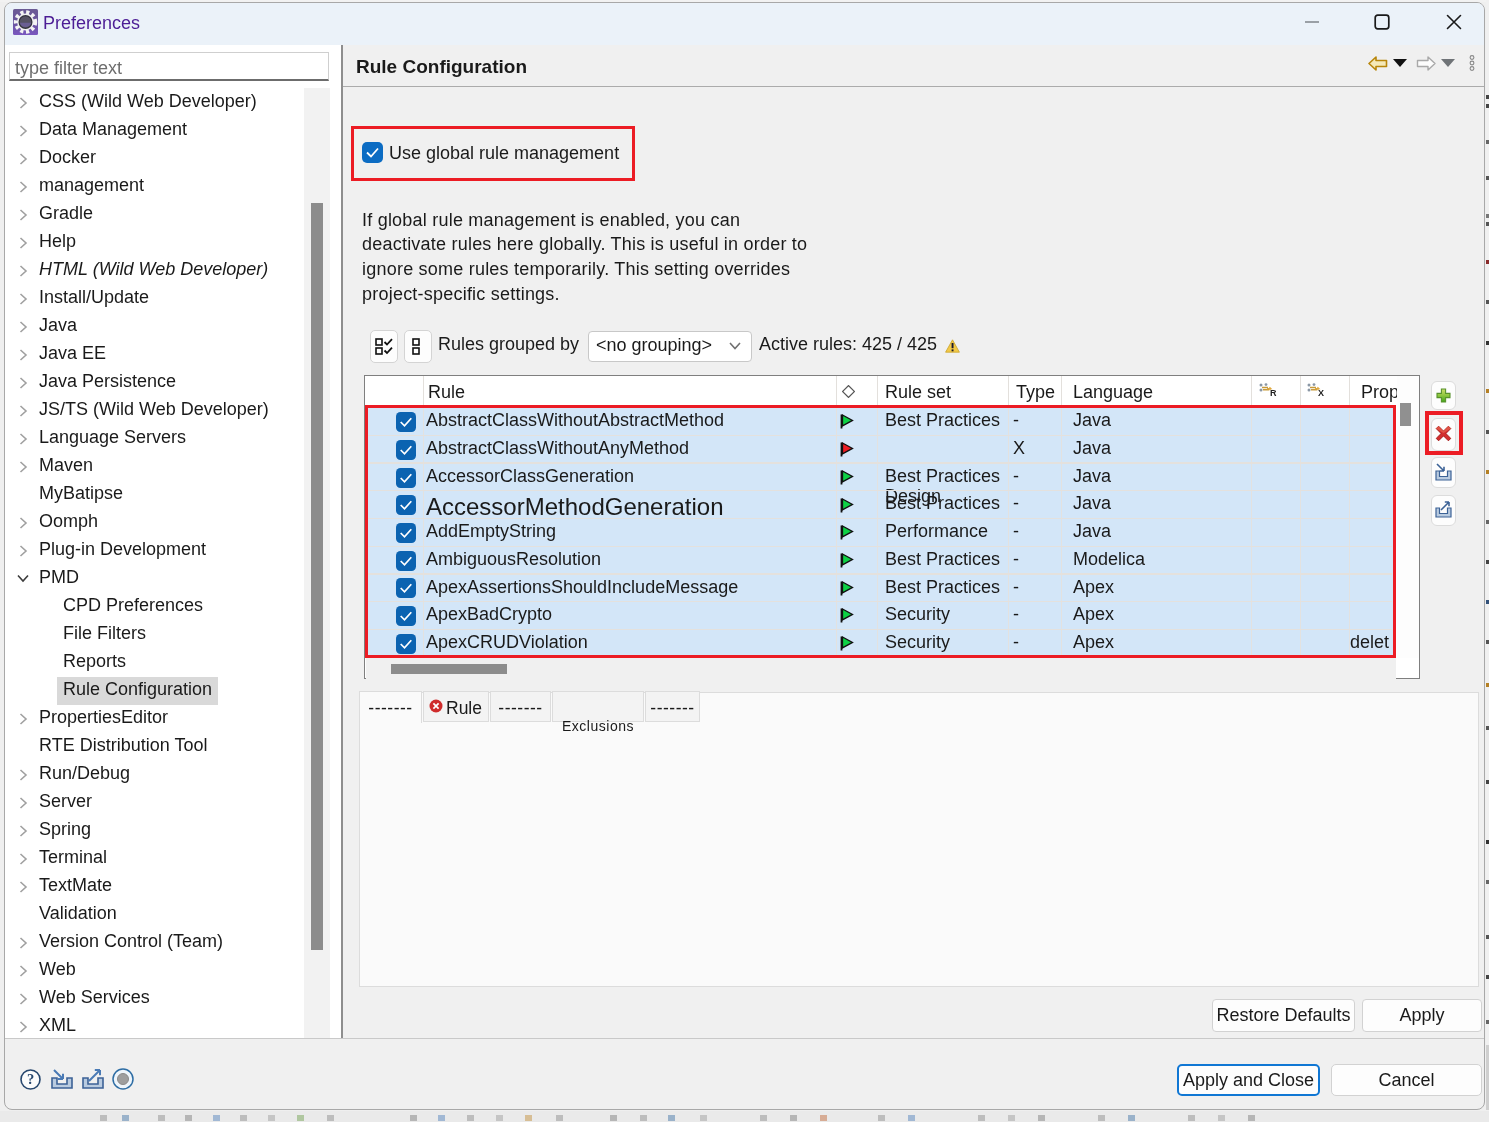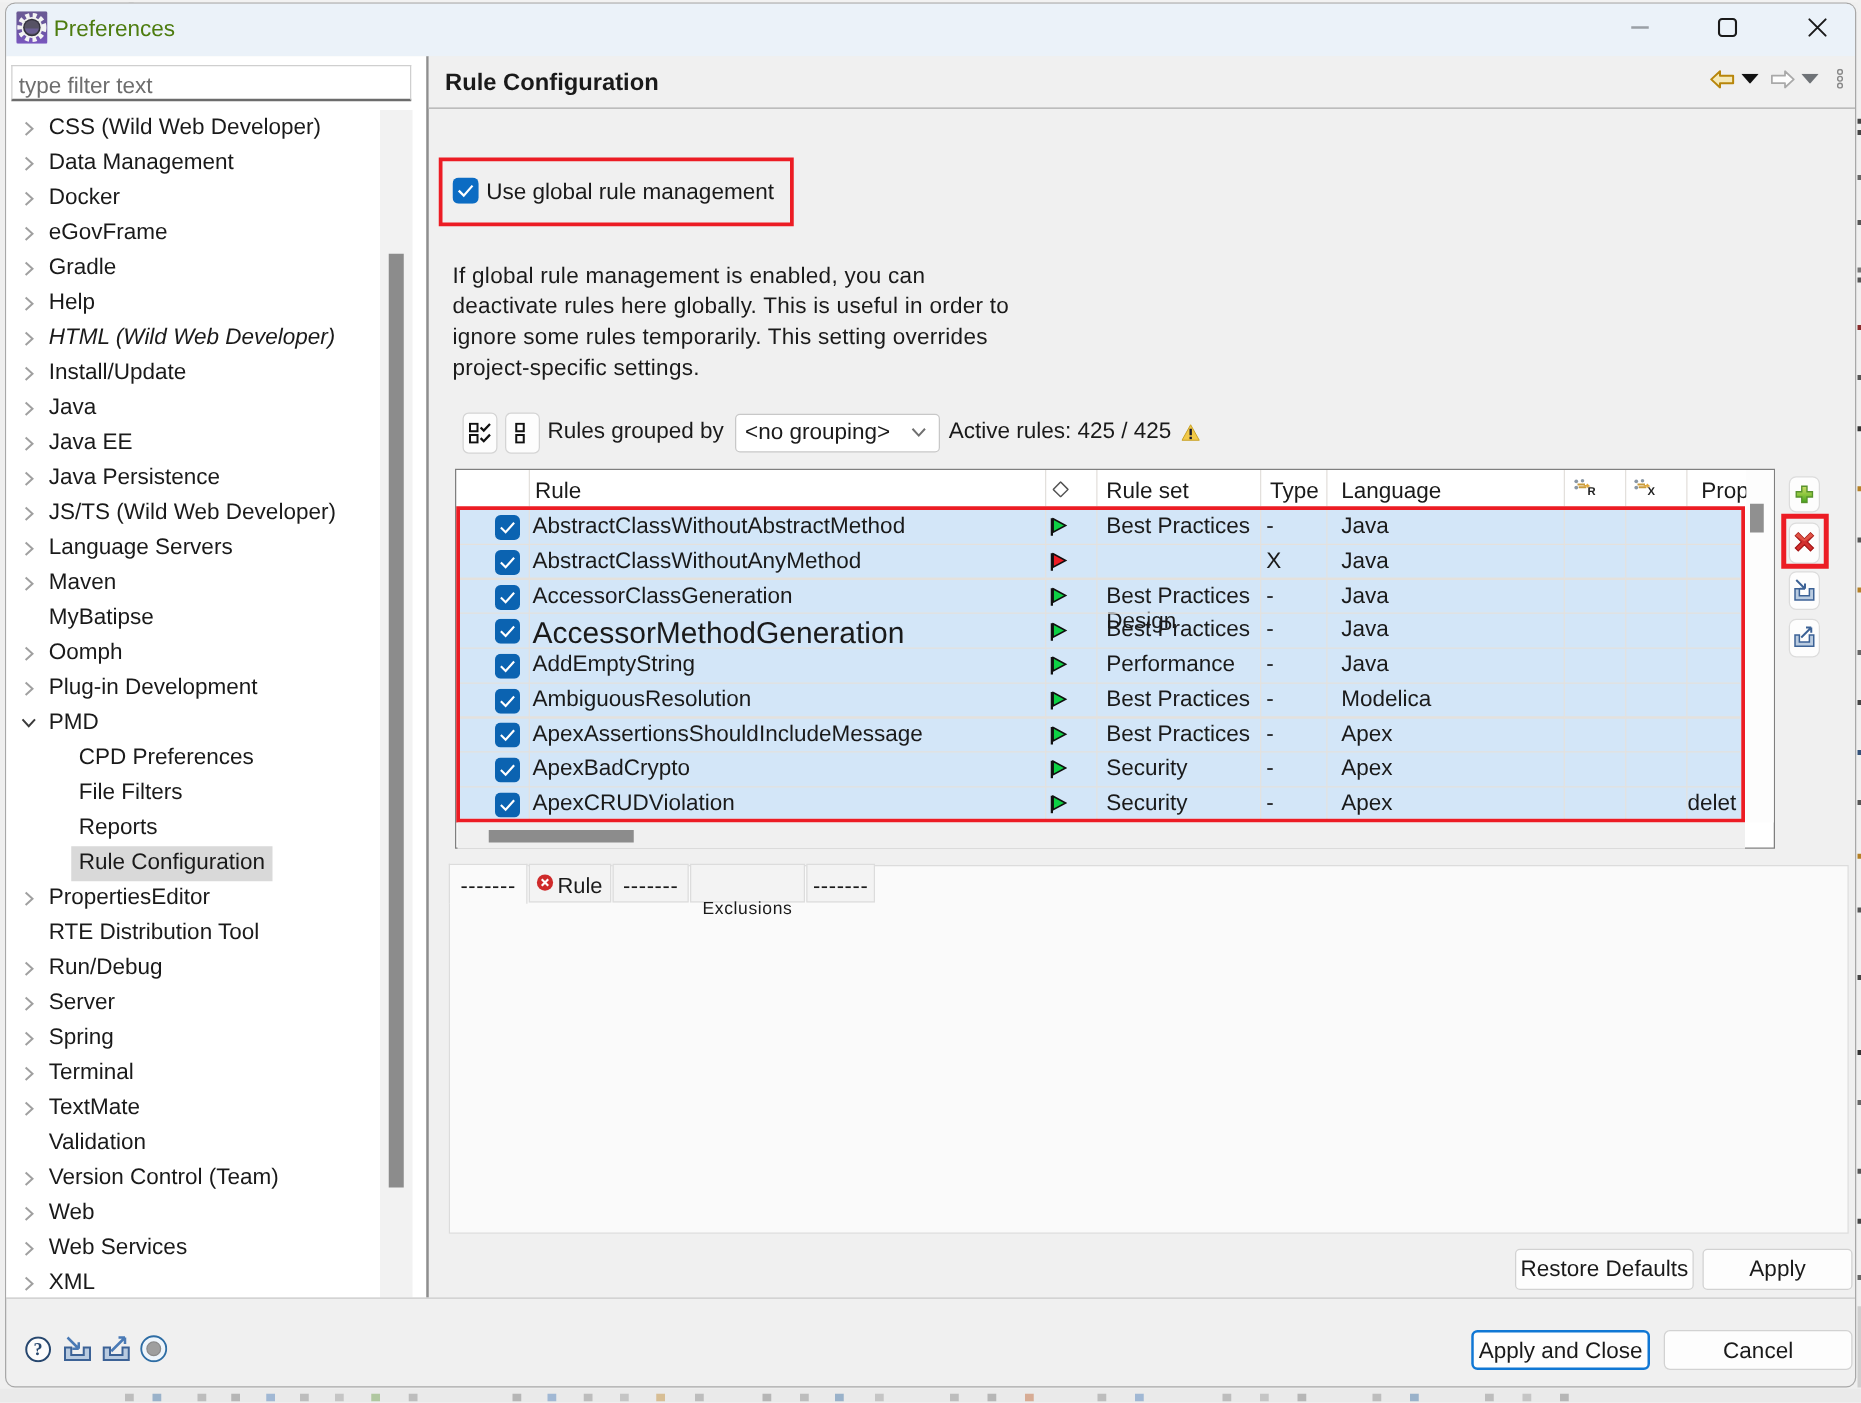--- a/index.html
+++ b/index.html
@@ -84,21 +84,21 @@
     </defs>
 <rect x="0" y="0" width="25" height="26" rx="1.5" fill="url(#pg)"></rect>
 <g transform="translate(12.5,13)">
 <circle r="9.6" fill="none" stroke="#f4f4f4" stroke-width="4.2" stroke-dasharray="3.1 2.6"></circle>
 <circle r="8.4" fill="#f0f0f0"></circle>
 <circle r="7" fill="#33323e"></circle>
 <circle r="5.8" fill="#565264"></circle>
 <path d="M-5.6,0.8 a5.8,5.8 0 0 0 11.2,0 z" fill="#6a5e93"></path>
 </g>
   </svg>
-<div class="txt" style="left:43px;top:13px;font-size:18px;color:#4d7c0f;">Preferences</div>
+<div class="txt" style="left:43px;top:13px;font-size:18px;color:#4c1d95;">Preferences</div>
 <div class="abs" style="left:1305px;top:21px;width:14px;height:2px;background:#9aa0a6;"></div>
 <svg class="abs" style="left:1374px;top:14px;" width="16" height="16" viewBox="0 0 16 16">
 <rect x="1.2" y="1.2" width="13.6" height="13.6" rx="2.5" fill="none" stroke="#1a1a1a" stroke-width="1.7"></rect>
   </svg>
 <svg class="abs" style="left:1446px;top:14px;" width="16" height="16" viewBox="0 0 16 16">
 <path d="M1.5 1.5 L14.5 14.5 M14.5 1.5 L1.5 14.5" stroke="#1a1a1a" stroke-width="1.6" stroke-linecap="round"></path>
   </svg>
 <div class="abs" style="left:5px;top:45px;width:336px;height:993px;background:#ffffff;"></div>
 <div class="abs" style="left:9px;top:52px;width:320px;height:29px;background:#fff;border:1px solid #cfcfcf;border-bottom:2px solid #6c6c6c;"></div>
 <div class="txt" style="left:15px;top:58px;font-size:18px;color:#6e6e6e;">type filter text</div>
@@ -112,21 +112,21 @@
 <path d="M2.5 2 L8 7 L2.5 12" fill="none" stroke="#a0a0a0" stroke-width="1.6"></path>
   </svg>
 <div class="txt" style="left:39px;top:119px;font-size:18px;text-align:right;">Data Management</div>
 <svg class="abs" style="left:18px;top:152px;" width="10" height="14" viewBox="0 0 10 14">
 <path d="M2.5 2 L8 7 L2.5 12" fill="none" stroke="#a0a0a0" stroke-width="1.6"></path>
   </svg>
 <div class="txt" style="left:39px;top:147px;font-size:18px;">Docker</div>
 <svg class="abs" style="left:18px;top:180px;" width="10" height="14" viewBox="0 0 10 14">
 <path d="M2.5 2 L8 7 L2.5 12" fill="none" stroke="#a0a0a0" stroke-width="1.6"></path>
   </svg>
-<div class="txt" style="left:39px;top:175px;font-size:18px;">eGovFrame</div>
+<div class="txt" style="left:39px;top:175px;font-size:18px;">management</div>
 <svg class="abs" style="left:18px;top:208px;" width="10" height="14" viewBox="0 0 10 14">
 <path d="M2.5 2 L8 7 L2.5 12" fill="none" stroke="#a0a0a0" stroke-width="1.6"></path>
   </svg>
 <div class="txt" style="left:39px;top:203px;font-size:18px;">Gradle</div>
 <svg class="abs" style="left:18px;top:236px;" width="10" height="14" viewBox="0 0 10 14">
 <path d="M2.5 2 L8 7 L2.5 12" fill="none" stroke="#a0a0a0" stroke-width="1.6"></path>
   </svg>
 <div class="txt" style="left:39px;top:231px;font-size:18px;">Help</div>
 <svg class="abs" style="left:18px;top:264px;" width="10" height="14" viewBox="0 0 10 14">
 <path d="M2.5 2 L8 7 L2.5 12" fill="none" stroke="#a0a0a0" stroke-width="1.6"></path>

